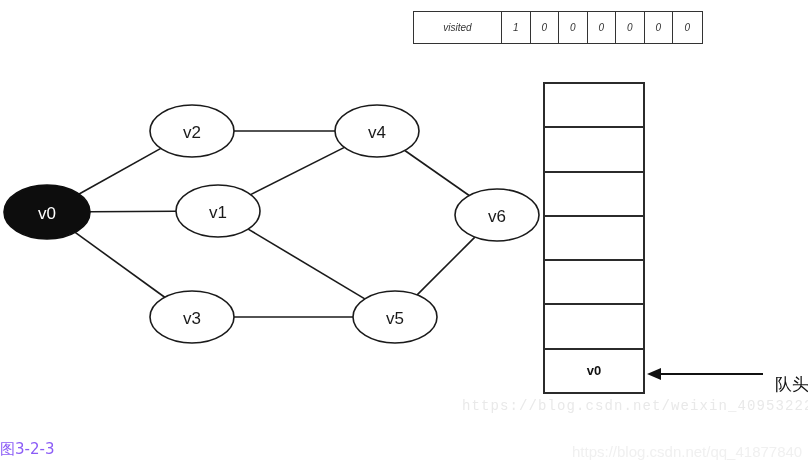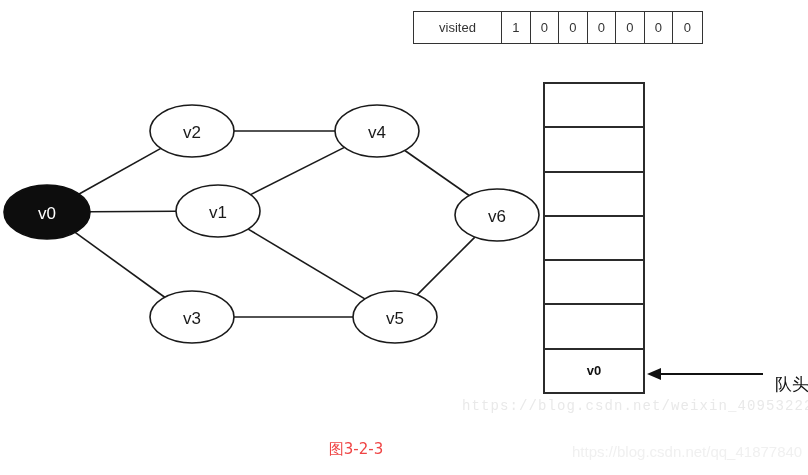--- a/index.html
+++ b/index.html
@@ -59,23 +59,24 @@
     border: 1.5px solid #333333;
     background: #ffffff;
     height: 33px;
     box-sizing: border-box;
   }
   .visited-cell {
     border-right: 1.5px solid #333333;
     display: flex;
     align-items: center;
     justify-content: center;
-    font-size: 13px;
+    font-size: 10px;
     color: #333333;
     box-sizing: border-box;
+    font-style: italic;
   }
   .visited-cell:last-child {
     border-right: none;
   }
   .visited-cell.label-cell {
     width: 88px;
   }
   .visited-cell.value-cell {
     width: 28.5px;
   }
@@ -128,24 +129,23 @@
     white-space: nowrap;
     margin-top: 21px;
   }
 
   
   #figure-caption {
     position: absolute;
     left: 0;
     top: 440px;
     width: 712px;
-    text-align: center;
     font-family: "DejaVu Sans", sans-serif;
     font-size: 15px;
-    color: #ef4444;
+    color: #8b5cf6;
   }
 
   
   .watermark {
     position: absolute;
     white-space: nowrap;
     pointer-events: none;
     user-select: none;
   }
   #watermark-top {

